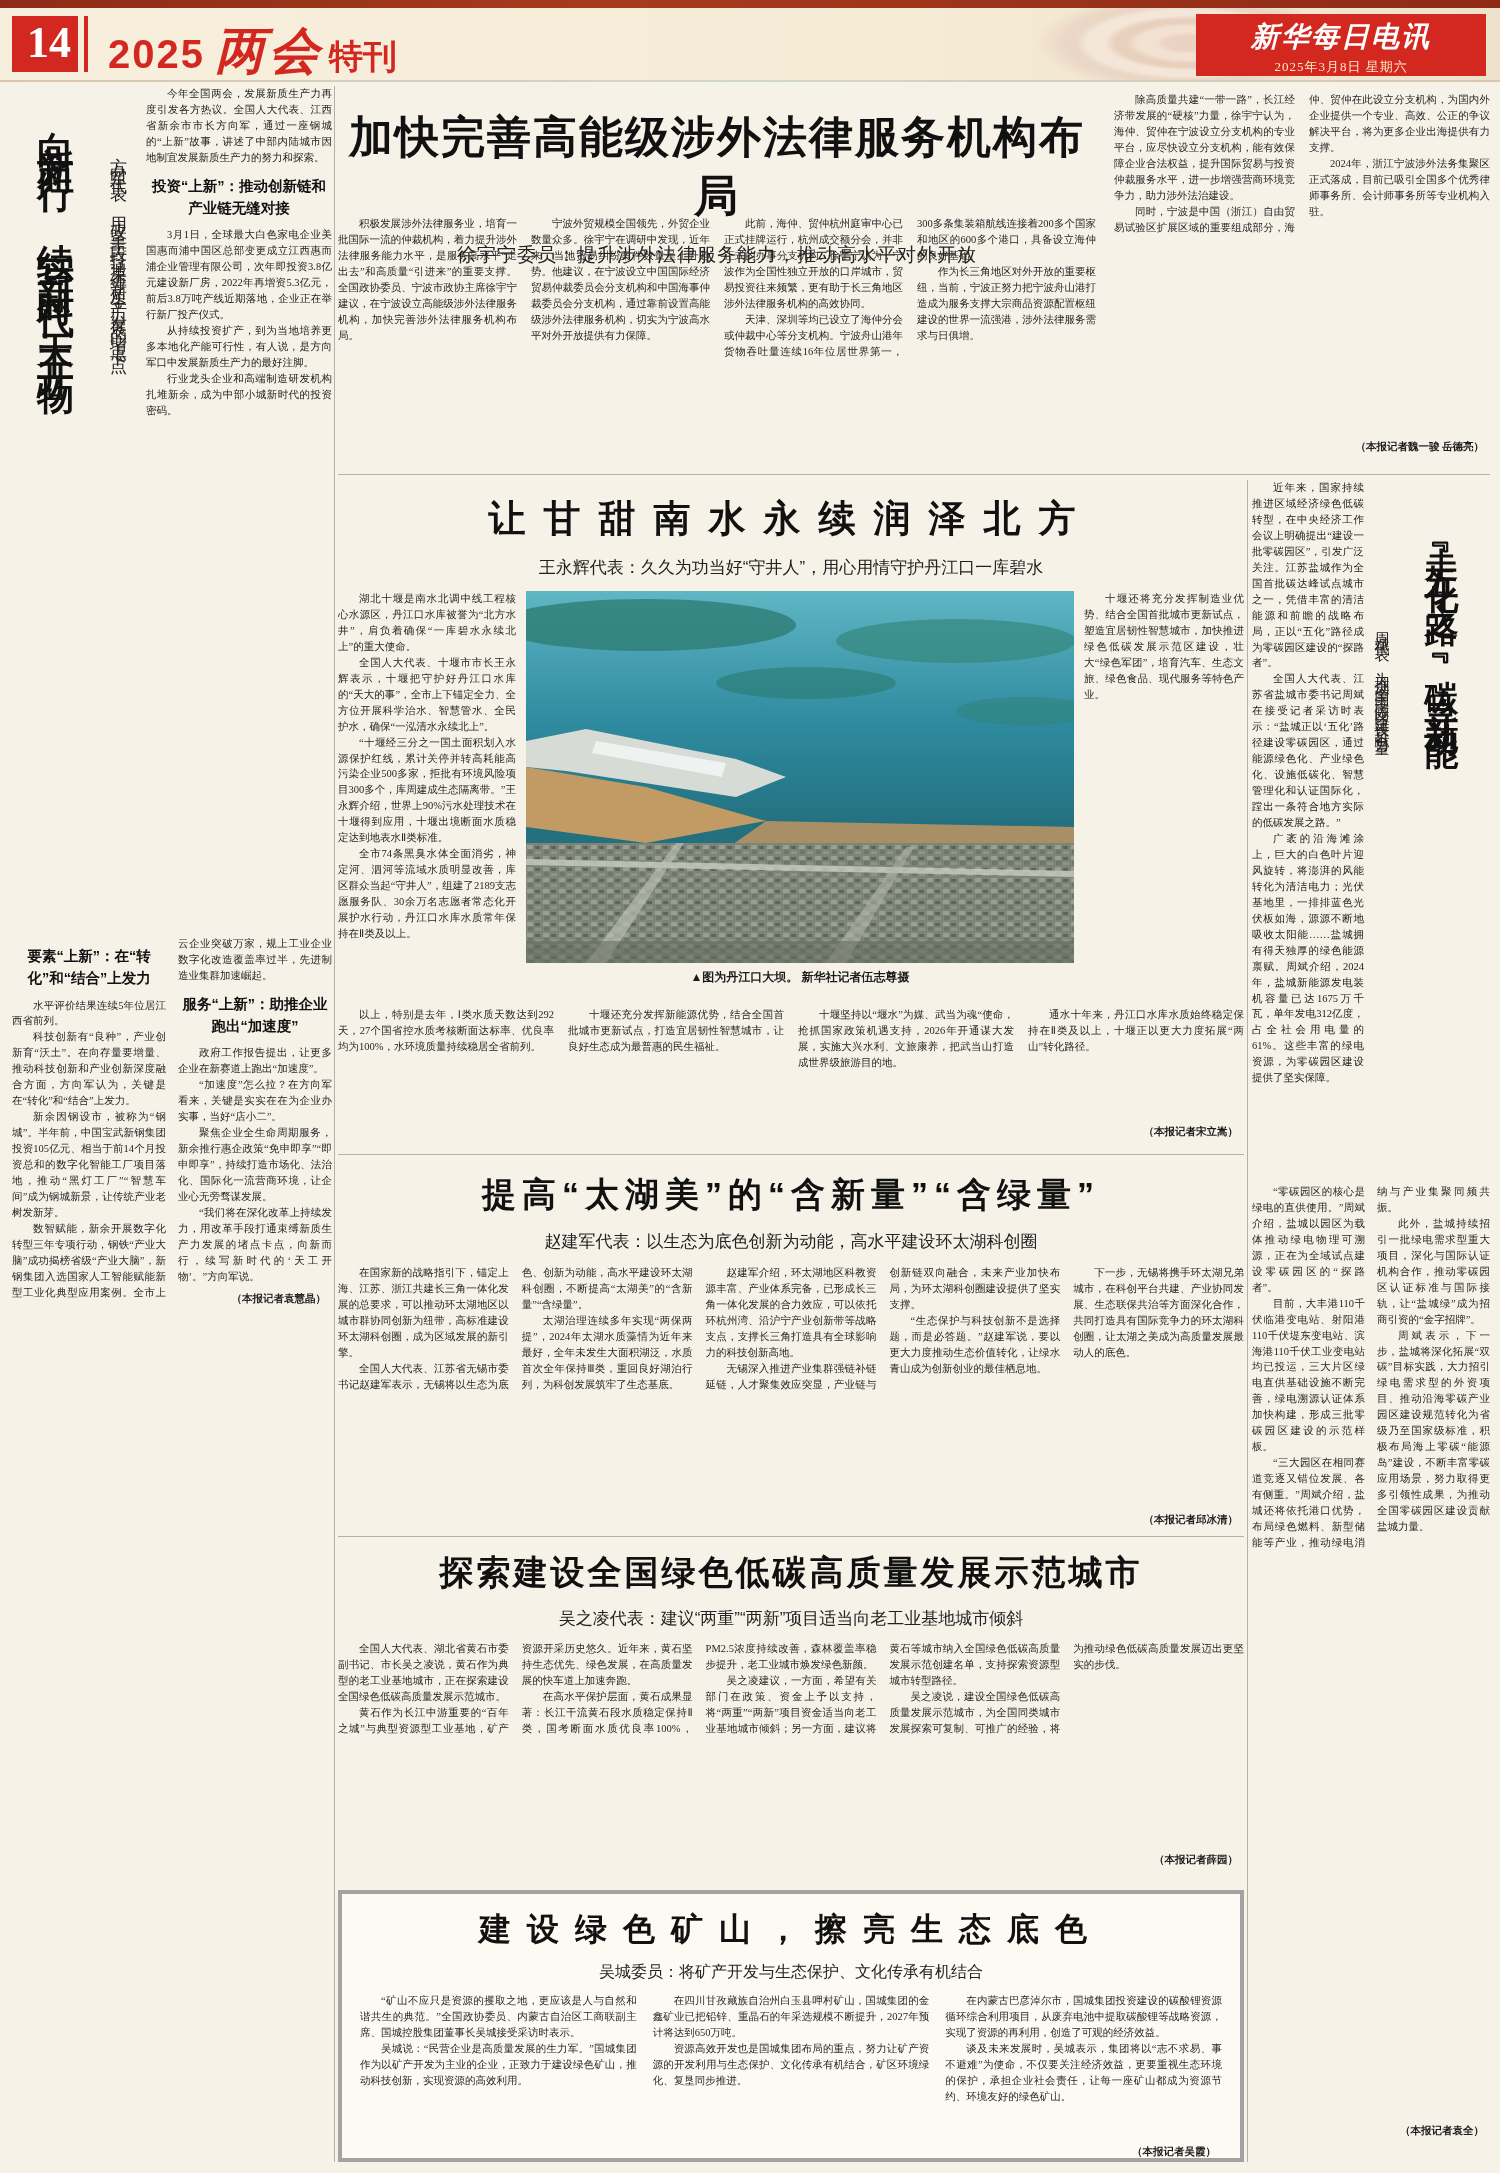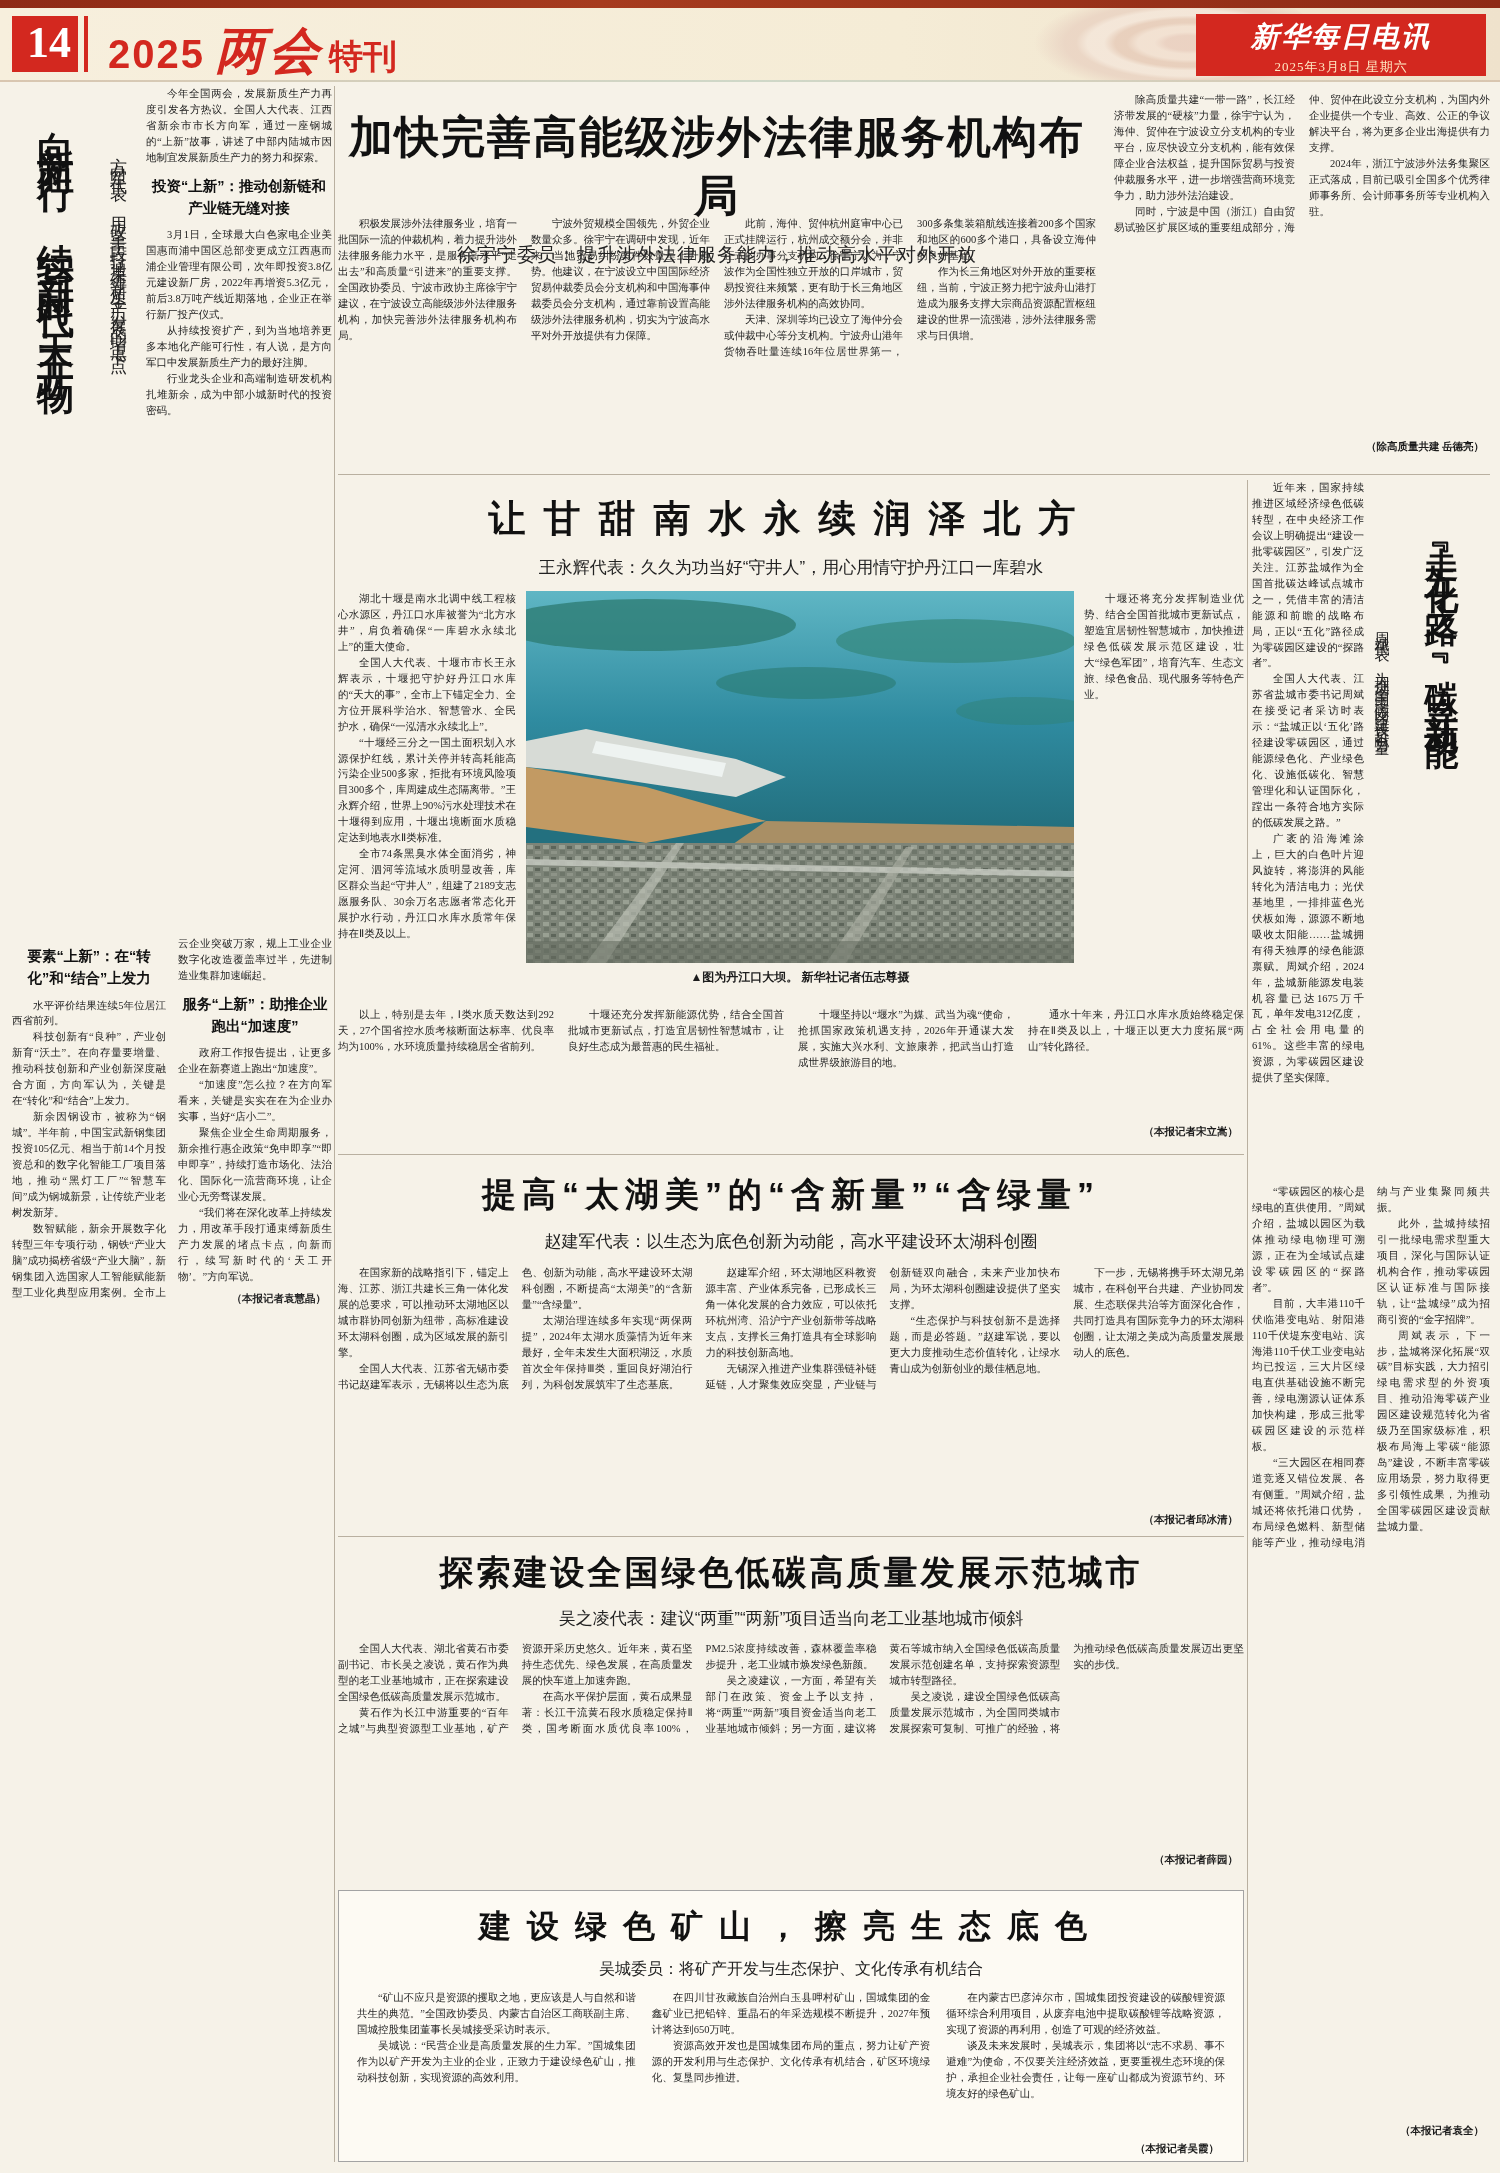--- a/index.html
+++ b/index.html
@@ -76,21 +76,21 @@
   #taihu-article { left:338px; top:1158px; width:906px; height:374px; }
   #taihu-article .headline { font-size:34px; letter-spacing:6px; margin-top:14px; }
   #taihu-article .byline { font-size:17px; margin-top:12px; }
   .taihu-body { height:248px; column-count:5; column-gap:13px; margin-top:12px; overflow:hidden; }
   #lowcarbon-article { left:338px; top:1540px; width:906px; height:342px; }
   #lowcarbon-article .headline { font-size:34px; letter-spacing:3px; margin-top:10px; }
   #lowcarbon-article .byline { font-size:17px; margin-top:11px; }
   .lowcarbon-body { height:212px; column-count:5; column-gap:13px; margin-top:11px; overflow:hidden; }
 
   
-  #mine-article { left:338px; top:1890px; width:906px; height:272px; border:1px solid #a3a3a3; background:#fdfaf3; padding:6px 18px; }
+  #mine-article { left:338px; top:1890px; width:906px; height:272px; border:4px solid #a3a3a3; background:#fdfaf3; padding:6px 18px; }
   #mine-article .headline { font-size:32px; letter-spacing:16px; margin-top:8px; }
   #mine-article .byline { font-size:16px; margin-top:10px; }
   .mine-body { height:152px; column-count:3; column-gap:16px; margin-top:10px; overflow:hidden; }
 
   
   #zerocarbon-article { left:1252px; top:480px; width:238px; height:1682px; }
   .zc-top { display:flex; height:694px; overflow:hidden; }
   .zc-col1 { width:112px; overflow:hidden; font-size:10.5px; line-height:1.52; text-align:justify; }
   .zc-col1 p { text-indent:2em; }
   .zc-vsub { width:36px; font-size:15px; letter-spacing:5px; line-height:36px; padding-top:140px; color:#222; font-family:"Liberation Sans", sans-serif; }
@@ -163,21 +163,21 @@
         <p>此前，海仲、贸仲杭州庭审中心已正式挂牌运行，杭州成交额分会，并非正式的办事分支机构。徐宇宁认为，宁波作为全国性独立开放的口岸城市，贸易投资往来频繁，更有助于长三角地区涉外法律服务机构的高效协同。</p>
         <p>天津、深圳等均已设立了海仲分会或仲裁中心等分支机构。宁波舟山港年货物吞吐量连续16年位居世界第一，300多条集装箱航线连接着200多个国家和地区的600多个港口，具备设立海仲的良好基础。</p>
         <p>作为长三角地区对外开放的重要枢纽，当前，宁波正努力把宁波舟山港打造成为服务支撑大宗商品资源配置枢纽建设的世界一流强港，涉外法律服务需求与日俱增。</p>
       </div>
   </div>
   <div class="legal-right body-cols">
       <p>除高质量共建“一带一路”，长江经济带发展的“硬核”力量，徐宇宁认为，海仲、贸仲在宁波设立分支机构的专业平台，应尽快设立分支机构，能有效保障企业合法权益，提升国际贸易与投资仲裁服务水平，进一步增强营商环境竞争力，助力涉外法治建设。</p>
       <p>同时，宁波是中国（浙江）自由贸易试验区扩展区域的重要组成部分，海仲、贸仲在此设立分支机构，为国内外企业提供一个专业、高效、公正的争议解决平台，将为更多企业出海提供有力支撑。</p>
       <p>2024年，浙江宁波涉外法务集聚区正式落成，目前已吸引全国多个优秀律师事务所、会计师事务所等专业机构入驻。</p>
     </div>
-  <div class="credit legal-credit">（除高质量共建  岳德亮）</div>
+  <div class="credit legal-credit">（本报记者魏一骏  岳德亮）</div>
 </div>
 <div class="hairline-h" style="left:338px; top:474px; width:1152px;"></div>
 
 <div class="article" id="water-article">
   <div class="headline">让甘甜南水永续润泽北方</div>
   <div class="byline">王永辉代表：久久为功当好“守井人”，用心用情守护丹江口一库碧水</div>
   <div class="water-mid">
     <div class="water-left body-cols">
         <p>湖北十堰是南水北调中线工程核心水源区，丹江口水库被誉为“北方水井”，肩负着确保“一库碧水永续北上”的重大使命。</p>
         <p>全国人大代表、十堰市市长王永辉表示，十堰把守护好丹江口水库的“天大的事”，全市上下锚定全力、全方位开展科学治水、智慧管水、全民护水，确保“一泓清水永续北上”。</p>

